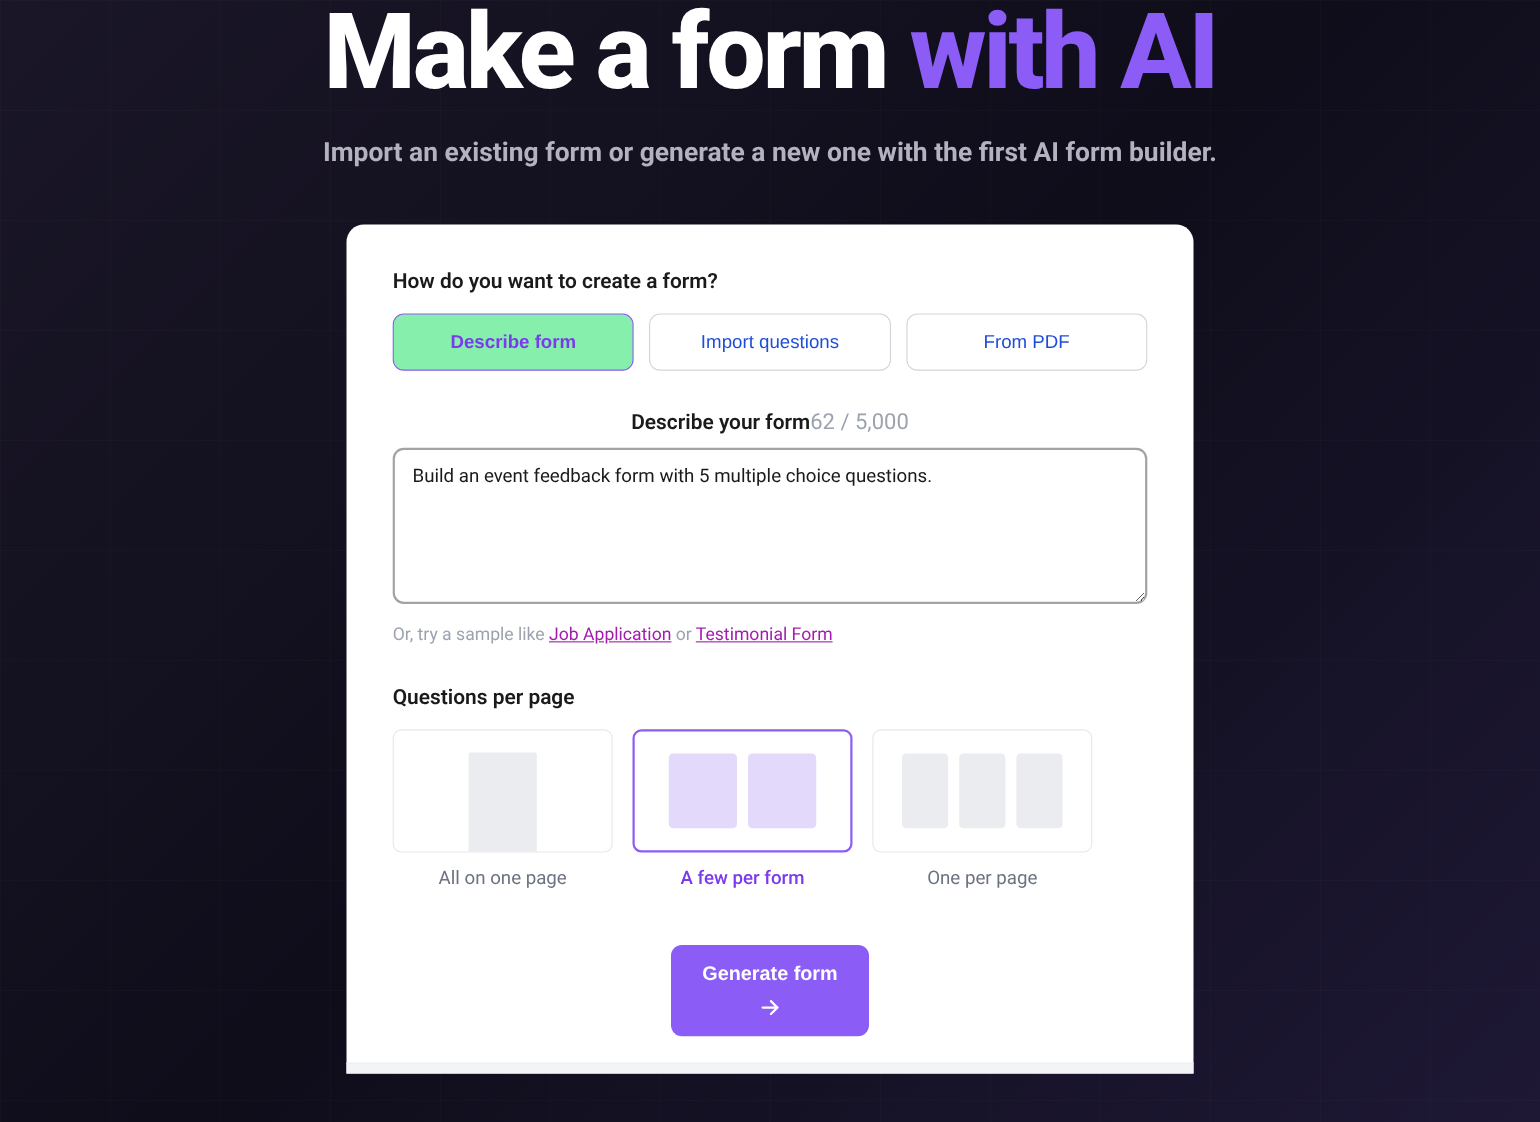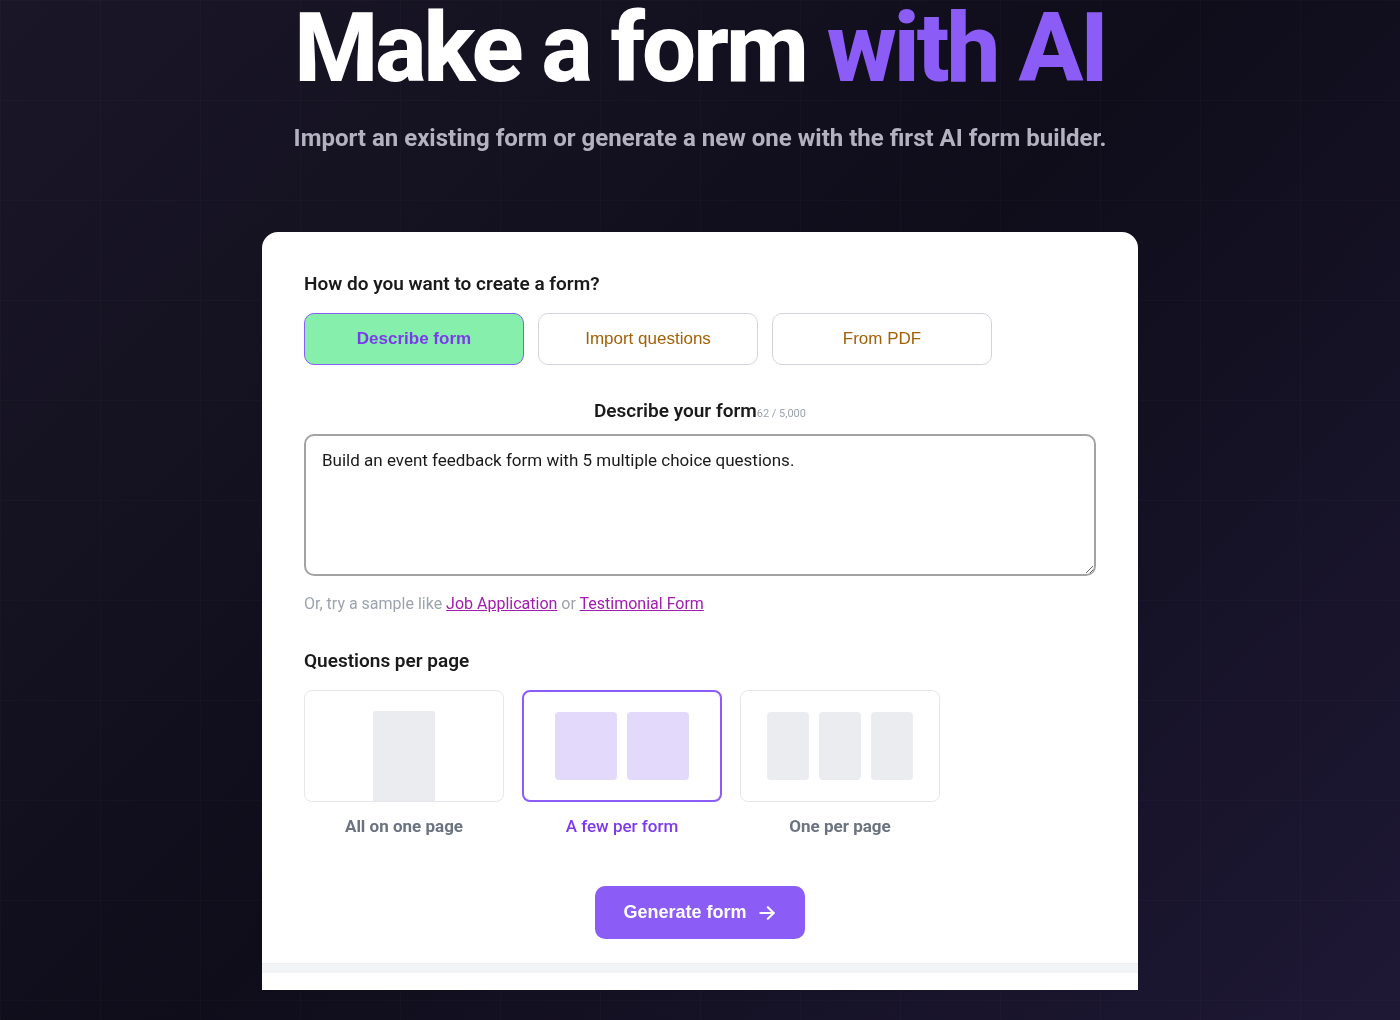--- a/index.html
+++ b/index.html
@@ -51,24 +51,24 @@
     
     .hero-subtitle {
       font-size: 24px;
       color: #b4b2c0;
       margin-top: 28px;
       font-weight: 700;
     }
     
     .form-card {
       background: #ffffff;
-      width: 876px;
-      margin: 80px auto 0;
+      width: 770px;
+      margin: 52px auto 0;
       border-radius: 16px 16px 0 0;
-      padding: 40px 42px 17px;
+      padding: 40px 42px 0;
       position: relative;
       z-index: 1;
     }
     
     .section-label {
       font-size: 19px;
       font-weight: 600;
       color: #1a1a1a;
       margin-bottom: 18px;
     }
@@ -79,21 +79,21 @@
       margin-bottom: 34px;
     }
     
     .method-tab {
       border: 1px solid #d1d5db;
       background: #ffffff;
       border-radius: 10px;
       padding: 15px 20px;
       font-size: 17px;
       font-weight: 500;
-      color: #a16207;
+      color: #1d4ed8;
       cursor: pointer;
       text-align: center;
     }
     
     .method-tab.active {
       border: 1.5px solid #8b5cf6;
       background: #86efac;
       color: #7c3aed;
       font-weight: 600;
     }
@@ -103,21 +103,21 @@
     .method-tab:nth-child(3) { width: 220px; }
     
     .describe-header {
       display: flex;
       justify-content: center;
       align-items: baseline;
       margin-bottom: 12px;
     }
     
     .char-count {
-      font-size: 11px;
+      font-size: 20px;
       color: #9ca3af;
     }
     
     .describe-textarea {
       width: 100%;
       height: 142px;
       border: 2px solid #a3a3a3;
       border-radius: 10px;
       padding: 14px 16px;
       font-size: 17px;
@@ -169,21 +169,21 @@
     }
     
     .layout-option.active .layout-preview {
       border: 2px solid #8b5cf6;
     }
     
     .layout-label {
       font-size: 17px;
       color: #6b7280;
       margin-top: 14px;
-      font-weight: 700;
+      font-weight: 400;
     }
     
     .layout-option.active .layout-label {
       color: #7c3aed;
       font-weight: 500;
     }
     
     
     .preview-single-block {
       width: 62px;
@@ -219,20 +219,21 @@
       color: #ffffff;
       border: none;
       border-radius: 10px;
       padding: 16px 28px;
       font-size: 18px;
       font-weight: 600;
       cursor: pointer;
       display: flex;
       align-items: center;
       gap: 10px;
+      flex-direction: column;
     }
     
     .arrow-icon {
       display: inline-flex;
     }
     
     .card-footer-line {
       height: 10px;
       background: #f3f4f6;
       margin: 0 -42px;

